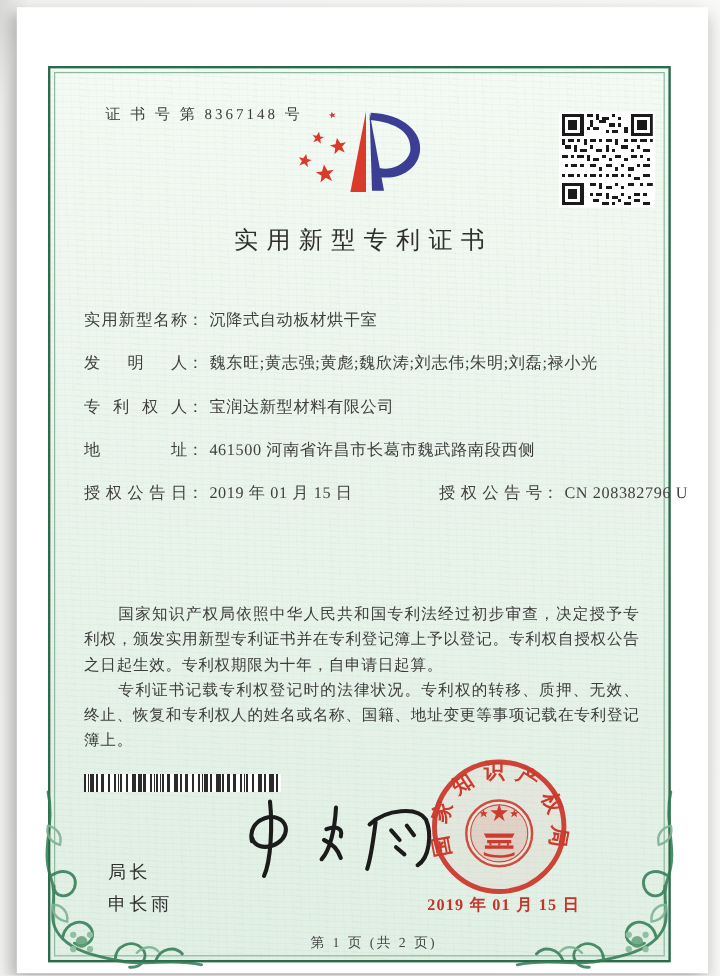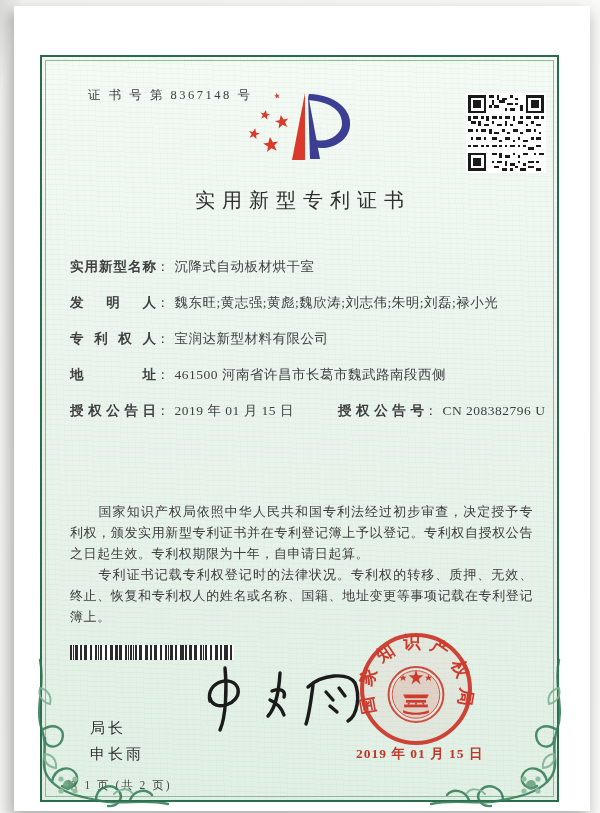--- a/index.html
+++ b/index.html
@@ -18,42 +18,42 @@
   .cert-no{position:absolute;left:46px;top:30px;font-size:12.5px;letter-spacing:2.5px;color:#3c3c3c;}
 
   .logo{position:absolute;left:193px;top:24px;}
   .qr{position:absolute;left:424px;top:36px;width:76px;height:76px;background:#fff;padding:2px;}
 
   .title{position:absolute;left:0;right:0;top:130px;text-align:center;font-size:20px;font-weight:400;
          letter-spacing:7px;padding-left:7px;color:#2f2f2f;}
 
   .fields{position:absolute;left:28px;right:18px;top:200px;font-size:13.5px;color:#3f3f3f;}
   .frow{margin-bottom:17px;height:19px;line-height:19px;white-space:nowrap;}
-  .flabel{display:inline-block;width:86px;text-align:justify;text-align-last:justify;vertical-align:top;font-weight:bold;}
+  .flabel{display:inline-block;width:86px;text-align:justify;text-align-last:justify;vertical-align:top;}
   .fvalue{margin-left:5px;letter-spacing:.5px;}
-  .grant .right-group{margin-left:44px;}
+  .grant .right-group{margin-left:72px;}
 
   .body-text{position:absolute;left:28px;right:24px;top:444px;font-size:13px;line-height:21px;
              text-align:justify;color:#3d3d3d;letter-spacing:.6px;}
   .body-text p{margin:0;text-indent:2.2em;}
 
   .barcode{position:absolute;left:28px;top:588px;width:164px;height:15px;background-color:#fff;
      background-image:
        repeating-linear-gradient(90deg,#2b2b2b 0 2px,transparent 2px 5px),
        repeating-linear-gradient(90deg,#2b2b2b 0 1px,transparent 1px 7px),
        repeating-linear-gradient(90deg,transparent 0 3px,#2b2b2b 3px 4px,transparent 4px 11px);}
 
   .officer{position:absolute;left:48px;top:658px;font-size:15px;letter-spacing:3px;color:#303030;line-height:26px;}
   .signature{position:absolute;left:138px;top:604px;}
 
   .seal{position:absolute;left:310px;top:568px;width:128px;height:128px;}
   .seal-date{position:absolute;left:314px;top:688px;font-size:13.5px;letter-spacing:1px;
              color:#c23529;font-weight:600;white-space:nowrap;}
 
-  .footer{position:absolute;left:0;right:0;top:721px;font-size:11.5px;
+  .footer{position:absolute;left:0;right:0;top:721px;text-align:center;font-size:11.5px;
           letter-spacing:2px;color:#474747;padding-left:24px;}
 
   .orn{position:absolute;pointer-events:none;}
   .orn-left{left:-12px;bottom:-8px;}
   .orn-right{right:-12px;bottom:-8px;transform:scaleX(-1);}
 </style>
 </head>
 <body>
 
 <div class="photo">

